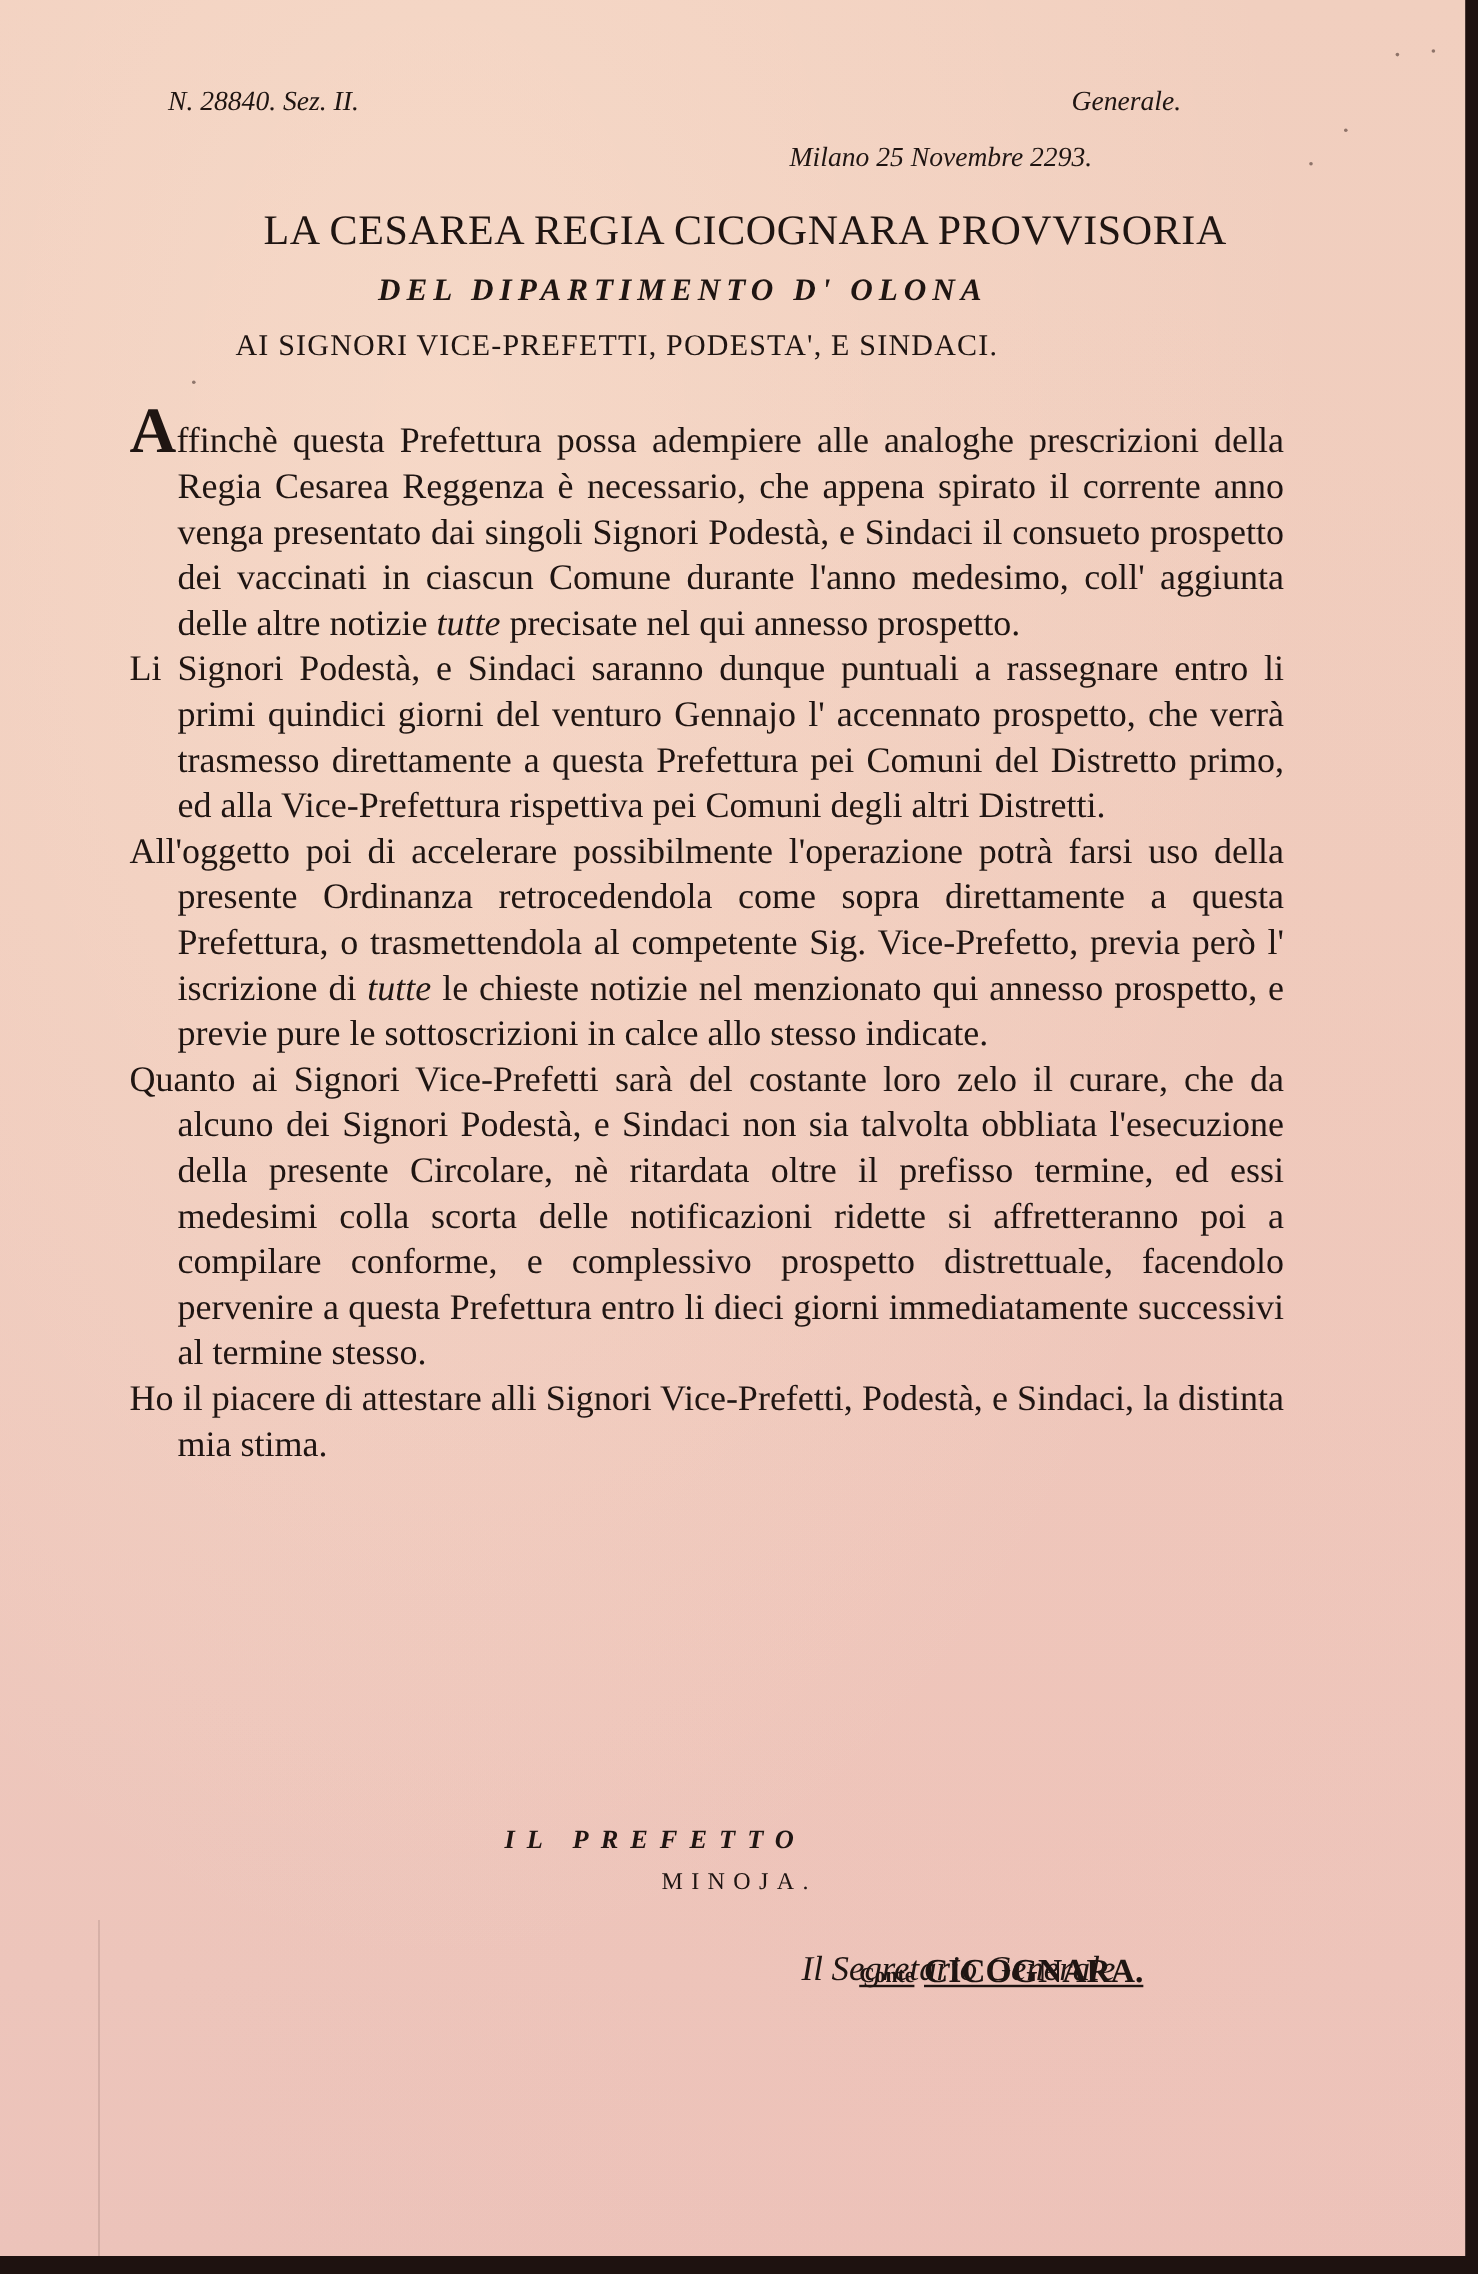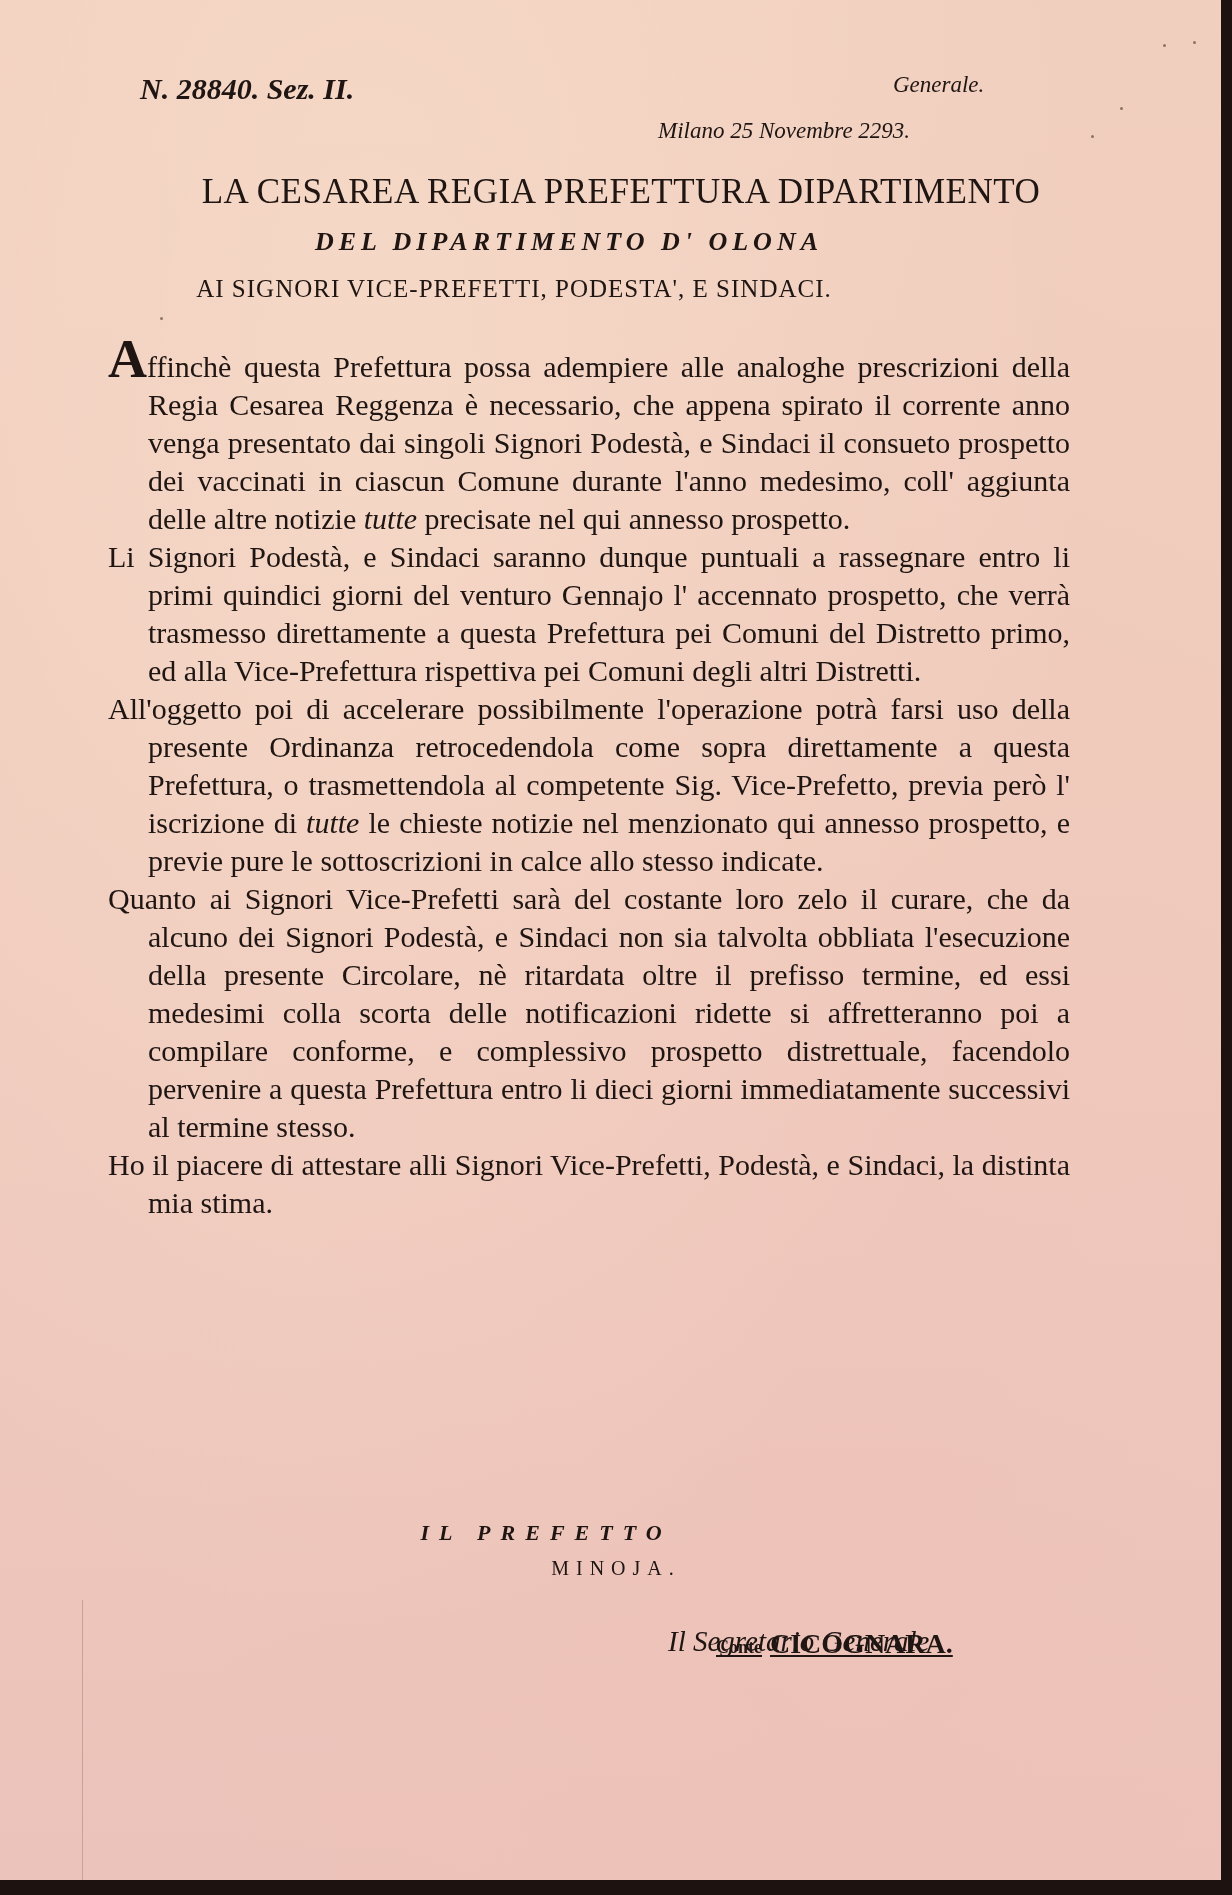--- a/index.html
+++ b/index.html
@@ -12,21 +12,21 @@
   .sheet {
     position:absolute; left:0; top:0; width:1221px; height:1880px;
     background:
       radial-gradient(ellipse at 30% 20%, rgba(255,235,215,0.35), rgba(0,0,0,0) 60%),
       radial-gradient(ellipse at 70% 80%, rgba(240,190,180,0.25), rgba(0,0,0,0) 60%),
       linear-gradient(180deg,#f1cfbf 0%,#f0ccbd 40%,#eec7bc 75%,#ecc3ba 100%);
   }
   .crease { position:absolute; left:82px; top:1600px; width:1px; height:280px; background:rgba(90,60,55,0.25); }
   .speck { position:absolute; width:3px; height:3px; border-radius:50%; background:rgba(60,40,35,0.55); }
   .abs { position:absolute; white-space:nowrap; }
-  .ref { left:140px; top:72px; font-style:italic; font-size:30px; font-weight:bold; }
+  .ref { left:140px; top:72px; font-style:italic; font-size:23px; font-weight:normal; }
   .circ { left:893px; top:72px; font-style:italic; font-size:23px; }
   .date { left:658px; top:118px; font-style:italic; font-size:23px; }
   .title { left:0; width:1232px; top:172px; text-align:center; font-size:35px; letter-spacing:0.5px; padding-left:10px; box-sizing:border-box; }
   .subtitle { left:0; width:1128px; top:227px; text-align:center; font-size:26px; font-style:italic; font-weight:bold; letter-spacing:5px; padding-left:10px; box-sizing:border-box; }
   .addr { left:0; width:1028px; top:275px; text-align:center; font-size:25px; letter-spacing:1px; box-sizing:border-box; }
   .body { position:absolute; left:88px; top:344px; width:962px; font-size:30px; line-height:38px;margin-left:20px; }
   .para { margin:0; padding-left:40px; text-indent:-40px; text-align:justify; text-align-last:left; }
   .dropcap { font-size:54px; line-height:30px; font-weight:bold; }
   .em { font-style:italic; }
   .sign1 { left:0; width:1092px; top:1520px; text-align:center; font-style:italic; font-weight:bold; font-size:22px; letter-spacing:10px; }
@@ -43,21 +43,21 @@
   <div class="speck" style="left:1163px;top:44px"></div>
   <div class="speck" style="left:1193px;top:41px"></div>
   <div class="speck" style="left:1120px;top:107px"></div>
   <div class="speck" style="left:1091px;top:135px"></div>
   <div class="speck" style="left:160px;top:317px"></div>
 
   <div class="abs ref">N. 28840. Sez. II.</div>
   <div class="abs circ">Generale.</div>
   <div class="abs date">Milano 25 Novembre 2293.</div>
 
-  <div class="abs title">LA CESAREA REGIA PREFETTURA DIPARTIMENTO</div>
+  <div class="abs title">LA CESAREA REGIA CICOGNARA PROVVISORIA</div>
   <div class="abs subtitle">DEL DIPARTIMENTO D' OLONA</div>
   <div class="abs addr">AI SIGNORI VICE-PREFETTI, PODESTA', E SINDACI.</div>
 
   <div class="body">
     <p class="para"><span class="dropcap">A</span><span>ffinchè questa Prefettura possa adempiere alle analoghe prescrizioni della Regia Cesarea Reggenza è necessario, che appena spirato il corrente anno venga presentato dai singoli Signori Podestà, e Sindaci il consueto prospetto dei vaccinati in ciascun Comune durante l'anno medesimo, coll' aggiunta delle altre notizie </span><span class="em">tutte</span><span> precisate nel qui annesso prospetto.</span></p>
     <p class="para">Li Signori Podestà, e Sindaci saranno dunque puntuali a rassegnare entro li primi quindici giorni del venturo Gennajo l' accennato prospetto, che verrà trasmesso direttamente a questa Prefettura pei Comuni del Distretto primo, ed alla Vice-Prefettura rispettiva pei Comuni degli altri Distretti.</p>
     <p class="para"><span>All'oggetto poi di accelerare possibilmente l'operazione potrà farsi uso della presente Ordinanza retrocedendola come sopra direttamente a questa Prefettura, o trasmettendola al competente Sig. Vice-Prefetto, previa però l' iscrizione di </span><span class="em">tutte</span><span> le chieste notizie nel menzionato qui annesso prospetto, e previe pure le sottoscrizioni in calce allo stesso indicate.</span></p>
     <p class="para">Quanto ai Signori Vice-Prefetti sarà del costante loro zelo il curare, che da alcuno dei Signori Podestà, e Sindaci non sia talvolta obbliata l'esecuzione della presente Circolare, nè ritardata oltre il prefisso termine, ed essi medesimi colla scorta delle notificazioni ridette si affretteranno poi a compilare conforme, e complessivo prospetto distrettuale, facendolo pervenire a questa Prefettura entro li dieci giorni immediatamente successivi al termine stesso.</p>
     <p class="para">Ho il piacere di attestare alli Signori Vice-Prefetti, Podestà, e Sindaci, la distinta mia stima.</p>
   </div>

